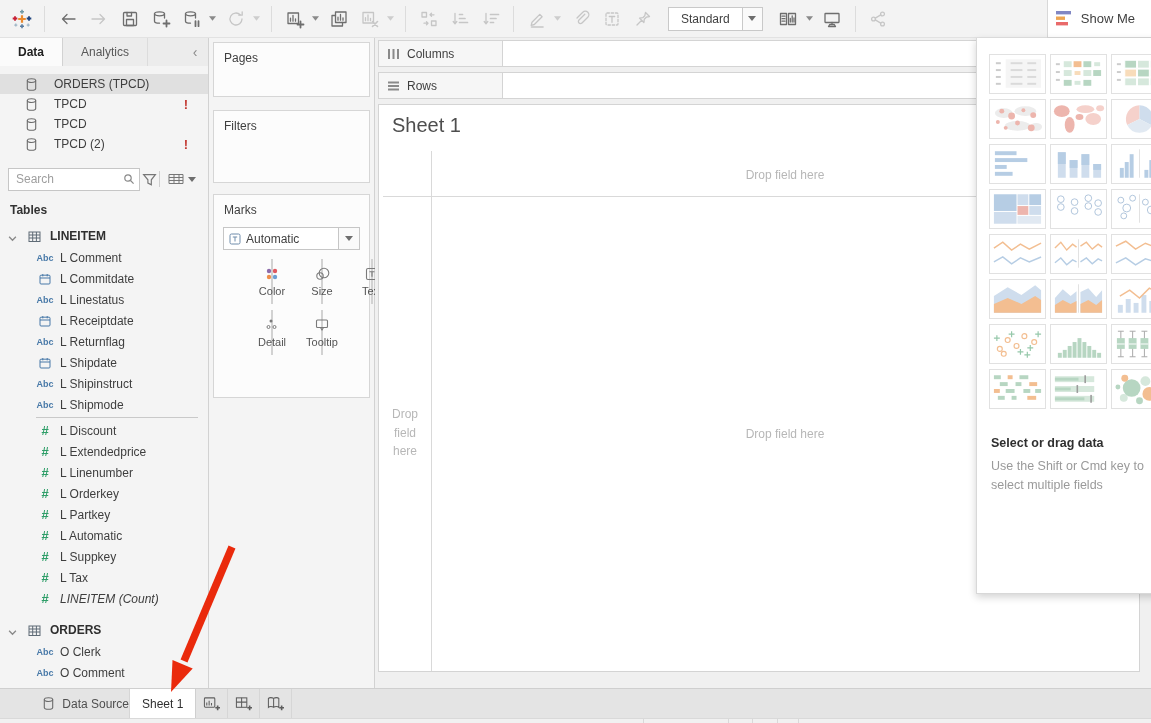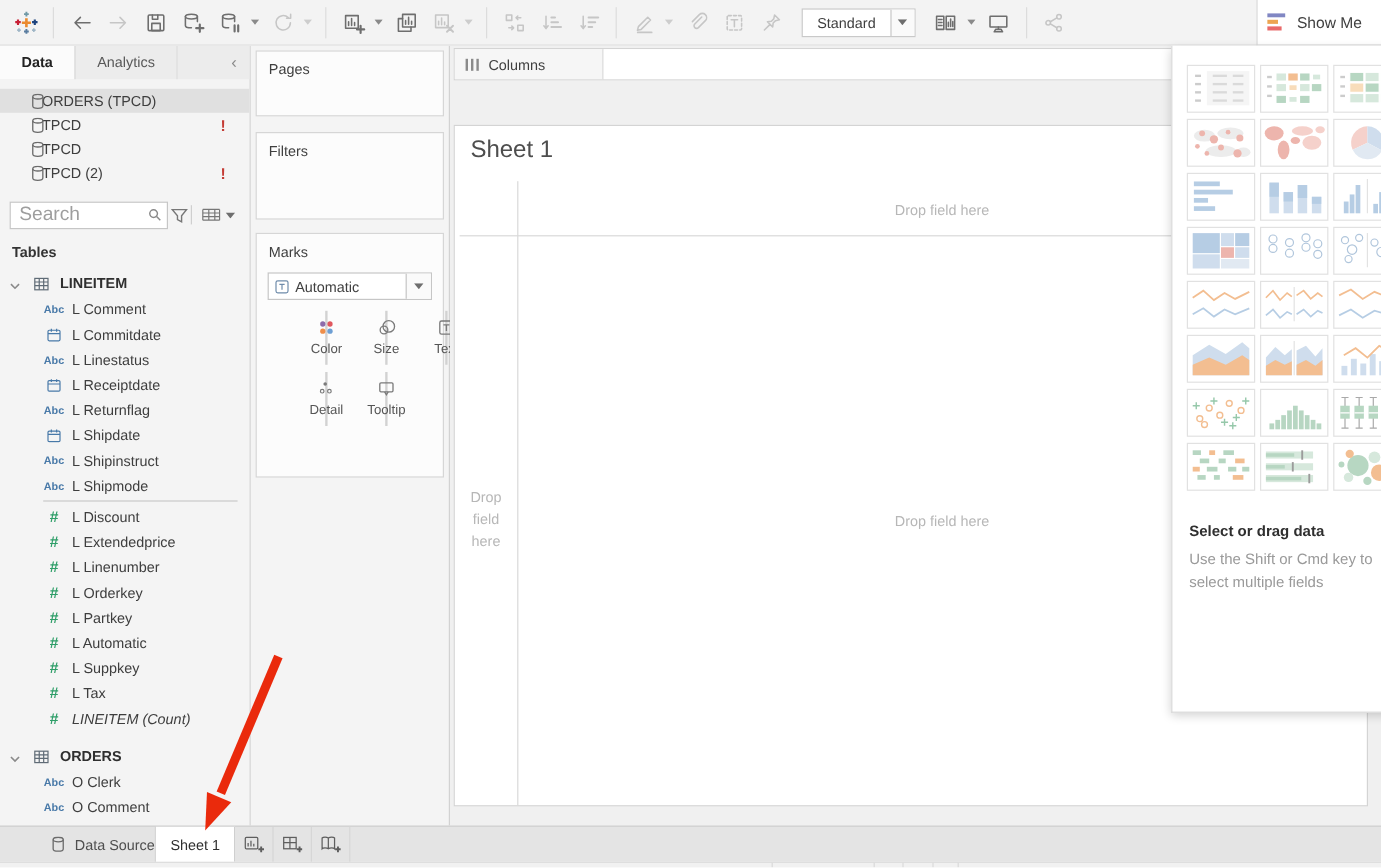--- a/index.html
+++ b/index.html
@@ -32,25 +32,25 @@
 
 
 .side-tabs{height:28px;display:flex;align-items:stretch;background:#ececec;flex:none;}
 .side-tab{padding:0 18px;display:flex;align-items:center;color:#585858;border-right:1px solid #dcdcdc;}
 .side-tab.active{background:#fbfbfb;color:#222;font-weight:bold;border-right:1px solid #d2d2d2;}
 .side-collapse{margin-left:auto;width:26px;display:flex;align-items:center;justify-content:center;color:#8a8a8a;font-size:14px;}
 .ds-list{margin-top:8px;flex:none;}
 .ds-row{height:20px;display:flex;align-items:center;padding:0 8px 0 26px;position:relative;color:#3e3e3e;}
 .ds-row.sel{background:var(--selected-row-gray,#e0e0e0);}
 .ds-icon{position:absolute;left:26px;width:11px;height:13px;color:#6b6b6b;}
-.ds-label{margin-left:9px;white-space:nowrap;}
+.ds-label{margin-left:28px;white-space:nowrap;}
 .ds-warn{position:absolute;right:20px;color:var(--warning-red,#c43c35);font-weight:bold;font-size:13px;}
 .search-row{margin:13px 8px 0 8px;display:flex;align-items:center;height:24px;flex:none;}
 .search-box{flex:none;width:132px;height:23px;background:#fff;border:1px solid #c6c6c6;display:flex;align-items:center;padding:0 4px 0 7px;}
-.search-box input{border:none;outline:none;flex:1;min-width:0;font-family:"Liberation Sans",sans-serif;font-size:16px;color:#444;background:transparent;}
+.search-box input{border:none;outline:none;flex:1;min-width:0;font-family:"Liberation Sans",sans-serif;font-size:12px;color:#444;background:transparent;}
 .search-box input::placeholder{color:#9e9e9e;}
 .mag{width:12px;height:12px;color:#8a8a8a;flex:none;}
 .funnel{width:26px;display:flex;justify-content:center;color:#777;}
 .funnel svg{width:15px;height:15px;}
 .vdiv{width:1px;height:16px;background:#cfcfcf;}
 .viewas{display:flex;align-items:center;gap:4px;padding:0 4px 0 8px;color:#777;}
 .viewas svg.grid{width:16px;height:13px;}
 .viewas svg.car{width:8px;height:5px;color:#6e6e6e;}
 .tables-label{margin:12px 0 0 10px;font-weight:bold;color:#333;flex:none;}
 .tree{margin-top:8px;overflow:hidden;flex:1;}
@@ -572,20 +572,31 @@
         <div class="shelf-head">
           <svg viewBox="0 0 13 12">
               <rect x="1" y="1" width="2" height="10" fill="currentColor"></rect>
               <rect x="5.5" y="1" width="2" height="10" fill="currentColor"></rect>
               <rect x="10" y="1" width="2" height="10" fill="currentColor"></rect>
             </svg>
           <span>Columns</span>
         </div>
         <div class="shelf-field-area"></div>
       </div>
+      <div class="shelf rows">
+        <div class="shelf-head">
+          <svg viewBox="0 0 13 12">
+              <rect x="1" y="1.5" width="11" height="2" fill="currentColor"></rect>
+              <rect x="1" y="5" width="11" height="2" fill="currentColor"></rect>
+              <rect x="1" y="8.5" width="11" height="2" fill="currentColor"></rect>
+            </svg>
+          <span>Rows</span>
+        </div>
+        <div class="shelf-field-area"></div>
+      </div>
       <div class="sheet">
         <div class="sheet-title">Sheet 1</div>
         <div class="sheet-vline"></div>
         <div class="sheet-hline"></div>
         <div class="drop drop-top">Drop field here</div>
         <div class="drop drop-left">
           <span style="display:inline-block;width:40px;">Drop field here</span>
         </div>
         <div class="drop drop-center">Drop field here</div>
       </div>

